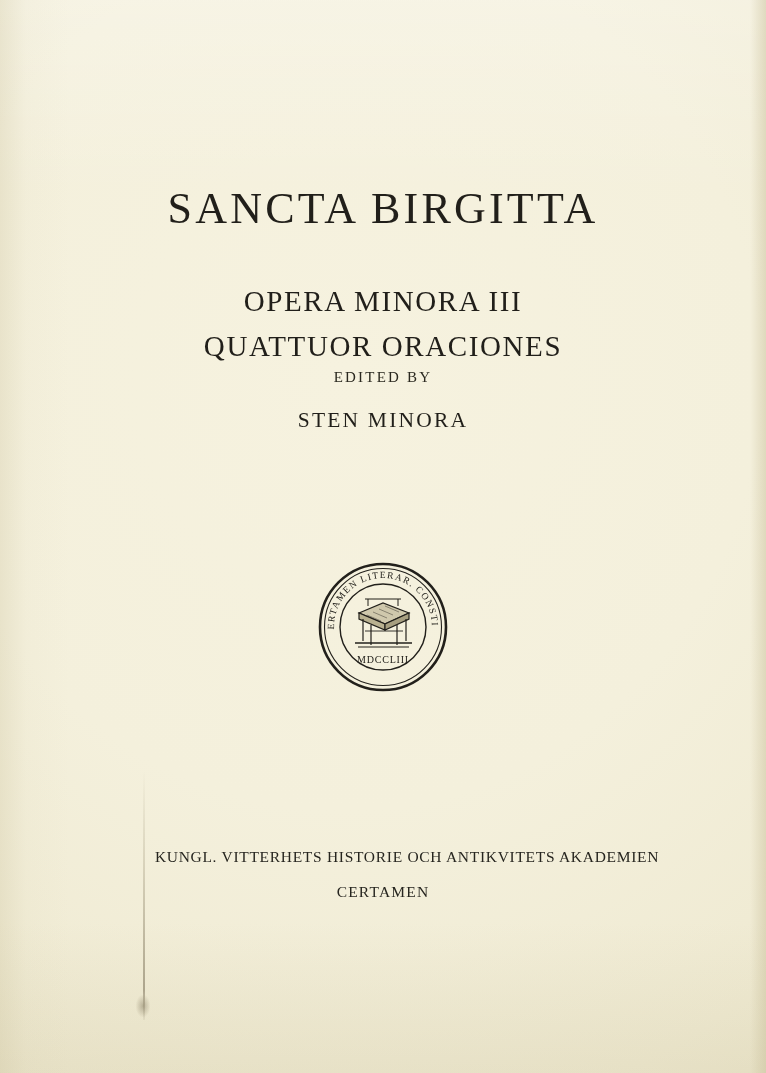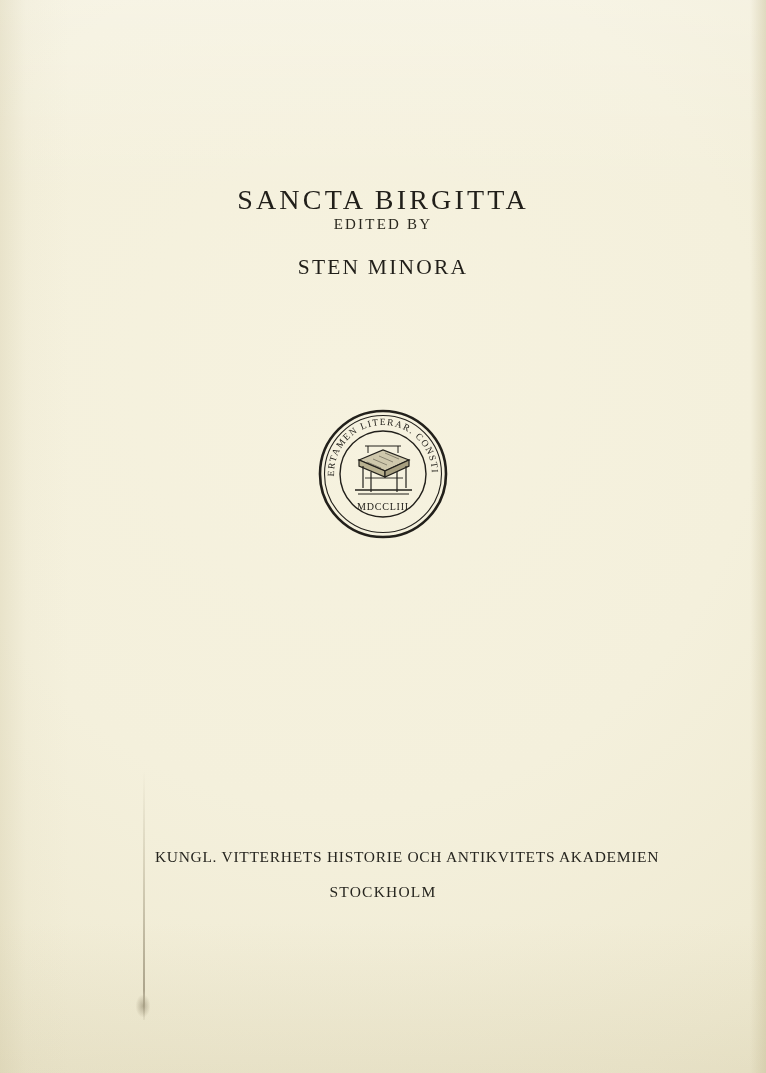--- a/index.html
+++ b/index.html
@@ -57,21 +57,21 @@
 
   .content {
     position: relative;
     z-index: 2;
     text-align: center;
   }
 
   .title-main {
     margin: 0;
     padding-top: 185px;
-    font-size: 28px;
+    font-size: 44px;
     letter-spacing: 3.2px;
     font-weight: normal;
     line-height: 1.1;
     color: #211f1a;
   }
   .subtitle-block {
     margin-top: 46px;
   }
   .subtitle {
     font-size: 29px;
@@ -122,20 +122,24 @@
 <body>
 
 <div class="page">
   <div class="edge-right"></div>
   <div class="spine-mark"></div>
   <div class="smudge"></div>
 
   <div class="content">
     <h1 class="title-main">SANCTA BIRGITTA</h1>
 
+    <div class="subtitle-block">
+      <div class="subtitle">OPERA MINORA III</div>
+      <div class="subtitle">QUATTUOR ORACIONES</div>
+    </div>
 
     <div class="edited-by">EDITED BY</div>
     <div class="editor-name">STEN MINORA</div>
 
     <div class="emblem-wrap">
       <svg width="148" height="148" viewBox="0 0 148 148">
         <defs>
           <path id="mottoArc" d="M 74 74 m -49 0 a 49 49 0 1 1 98 0" fill="none"></path>
         </defs>
 
@@ -169,15 +173,15 @@
           <line x1="76" y1="53" x2="90" y2="59"></line>
         </g>
 
         <text x="74" y="110" text-anchor="middle" font-family="Liberation Serif, serif" font-size="10" letter-spacing="0.8" fill="#22201b">MDCCLIII</text>
       </svg>
     </div>
   </div>
 
   <div class="publisher-block">
     <div class="publisher">KUNGL. VITTERHETS HISTORIE OCH ANTIKVITETS AKADEMIEN</div>
-    <div class="city">STOCKHOLM</div>
+    <div class="city">CERTAMEN</div>
   </div>
 </div>
 
 </body></html>

